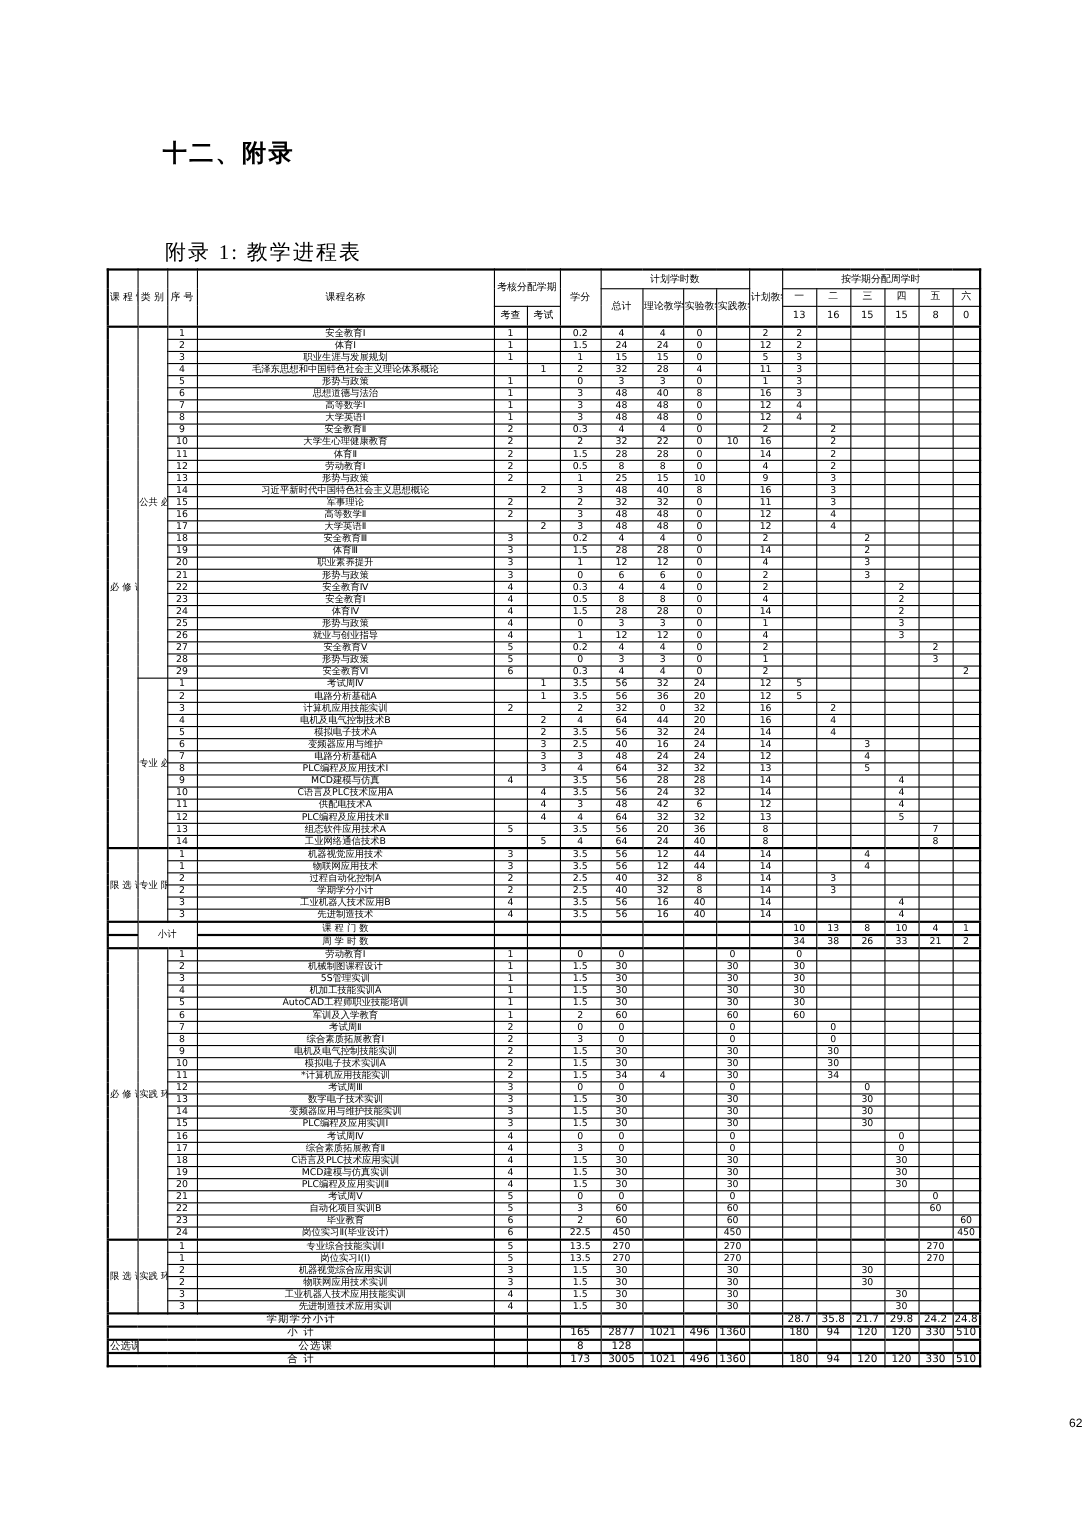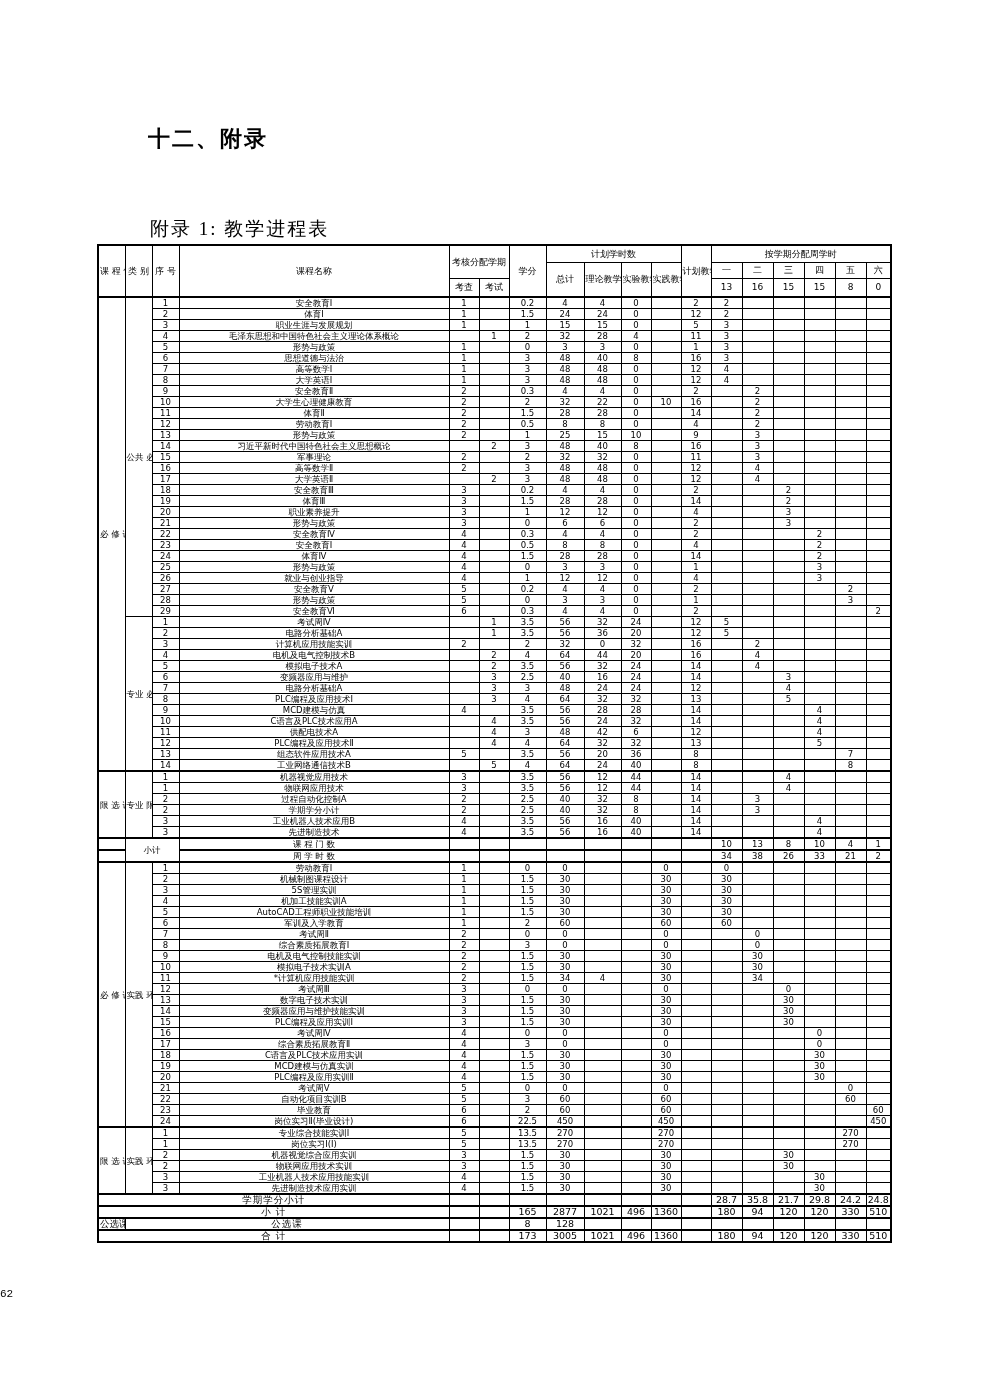--- a/index.html
+++ b/index.html
@@ -29,22 +29,22 @@
   .cname{text-align:left;}
   .num{text-align:left;}
   .sem{text-align:right;padding-right:2px;}
   .semc{text-align:center;}
   .cmid{text-align:center;font-size:9.5px;}
   tr.sec td,tr.sec th{border-top:2px solid #000;}
   tr.foot{height:17px;}
   tr.foot td{font-size:9.5px;}
   .flabel{letter-spacing:1px;}
   .tiny{font-size:6.5px;padding:0;letter-spacing:0;}
-  .pagenum{position:absolute;top:1288px;left:0;width:100%;text-align:left;
-           font-size:11px;font-family:Liberation Mono, monospace;}
+  .pagenum{position:absolute;top:1288px;left:0;width:100%;text-align:right;
+           font-size:11px;font-family:Liberation Sans, sans-serif;}
 </style>
 </head>
 <body>
 
 <div class="page">
   <div class="chapter">十二、附录</div>
   <div class="appendix">附录 1: 教学进程表</div>
 
   <table class="sched">
     <colgroup>

